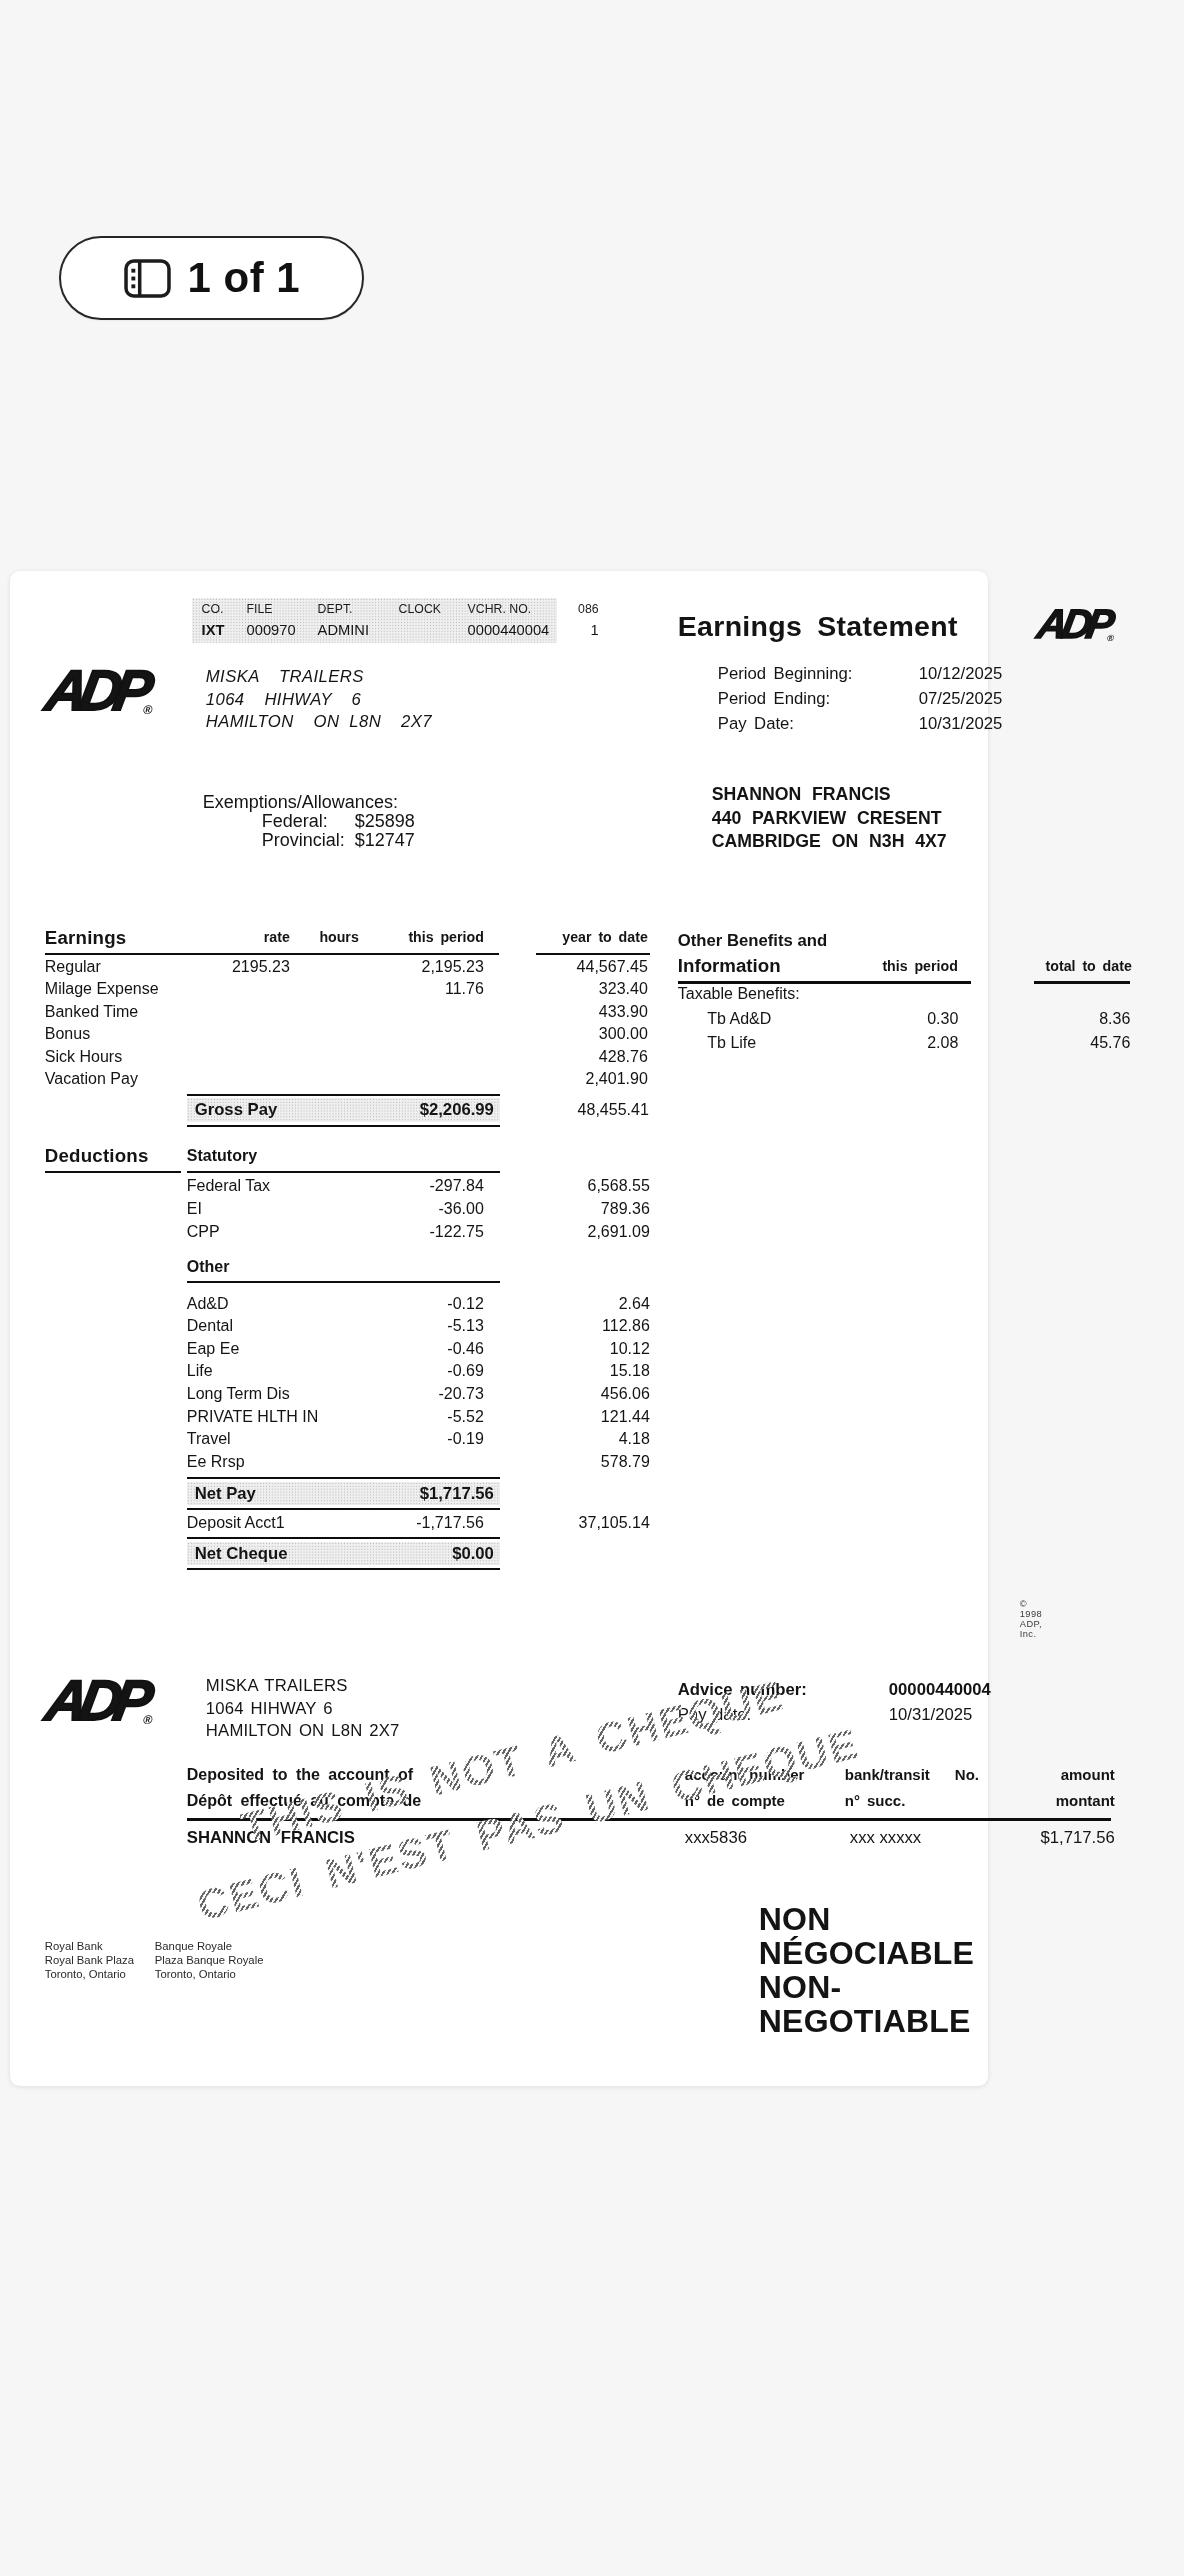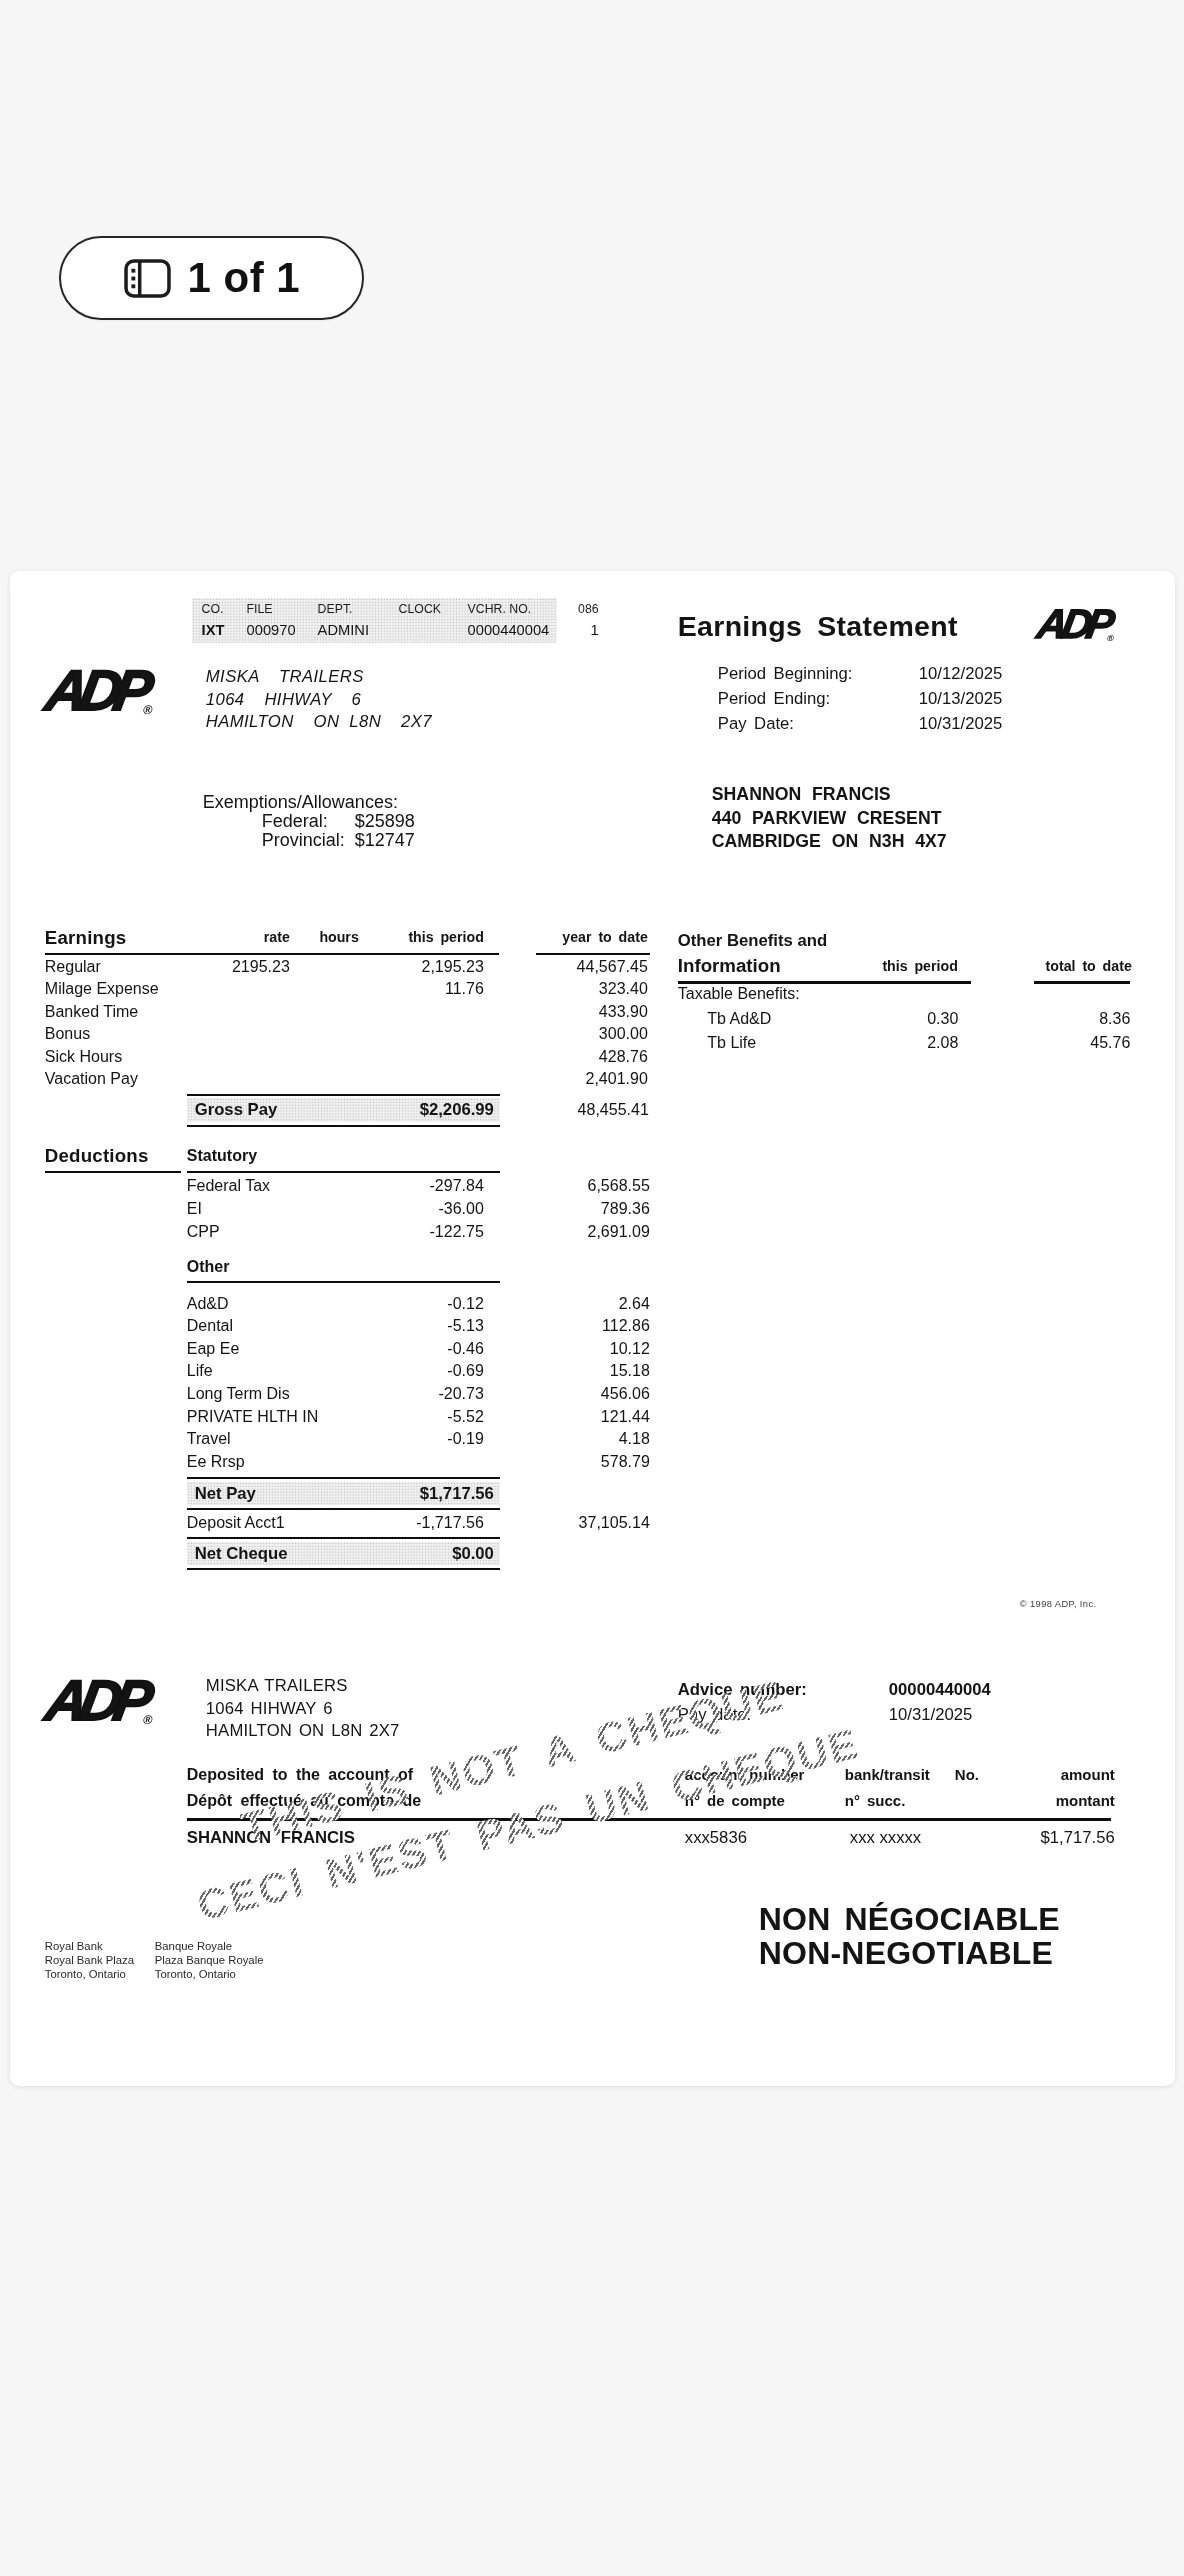--- a/index.html
+++ b/index.html
@@ -7,21 +7,21 @@
   #screen { position:relative; width:1185px; height:2576px; background:#f6f6f7; overflow:hidden; }
   .abs { position:absolute; }
 
   
   .pill { position:absolute; left:59px; top:236px; width:305px; height:84px; background:#ffffff;
           border:2.4px solid #262626; border-radius:53px; display:flex; align-items:center;
           justify-content:center; gap:15.7px; box-shadow:0 1px 2px rgba(0,0,0,.05); cursor:pointer; }
   .pill-label { font-size:42px; font-weight:600; letter-spacing:0.5px; color:#111; }
 
   
-  .doc { position:absolute; left:9.8px; top:571px; width:1165px; height:1515px; background:#ffffff;
+  .doc { position:absolute; left:9.8px; top:571px; width:978px; height:1515px; background:#ffffff;
          border-radius:9.8px; box-shadow:0 1px 4.9px rgba(0,0,0,.10); font-size:16px; }
 
   .dots { background-color:#efefef; background-image:radial-gradient(#b5b5b5 0.7px, transparent 0.8px);
           background-size:2.9px 2.9px; }
 
   
   .hdrbox { left:182px; top:26.5px; width:365px; height:45px; padding:4.9px 9.8px 0 9.8px;
             display:grid; grid-template-columns:45px 71px 81px 69px 92px 39px; row-gap:1px; }
   .hdrbox .h { font-size:12.3px; color:#1c1c1c; }
   .hdrbox .v { font-size:14.7px; }
@@ -132,21 +132,21 @@
       <div class="line">HAMILTON  ON L8N  2X7</div>
     </div>
 
     <div class="abs" style="left:708px; top:90px;">
       <div class="kv">
           <span>Period  Beginning:</span>
           <span>10/12/2025</span>
         </div>
       <div class="kv">
           <span>Period  Ending:</span>
-          <span>10/13/2025</span>
+          <span>07/25/2025</span>
         </div>
       <div class="kv">
           <span>Pay  Date:</span>
           <span>10/31/2025</span>
         </div>
     </div>
 
     <div class="abs exem" style="left:193px; top:222px;">
       <div>Exemptions/Allowances:</div>
       <div class="row">

